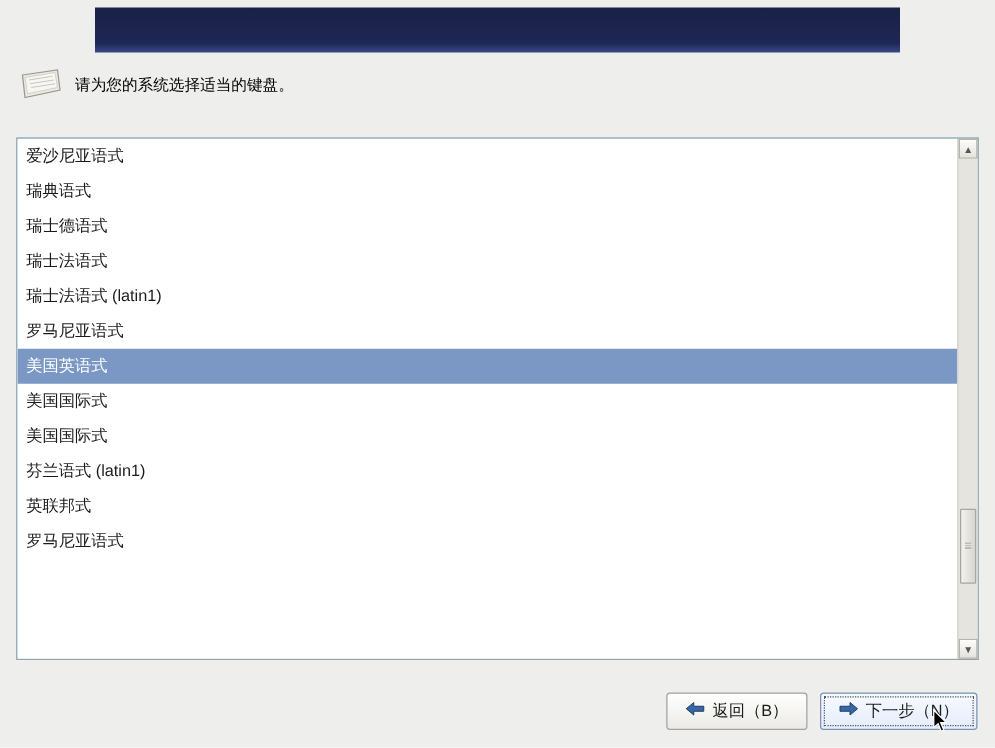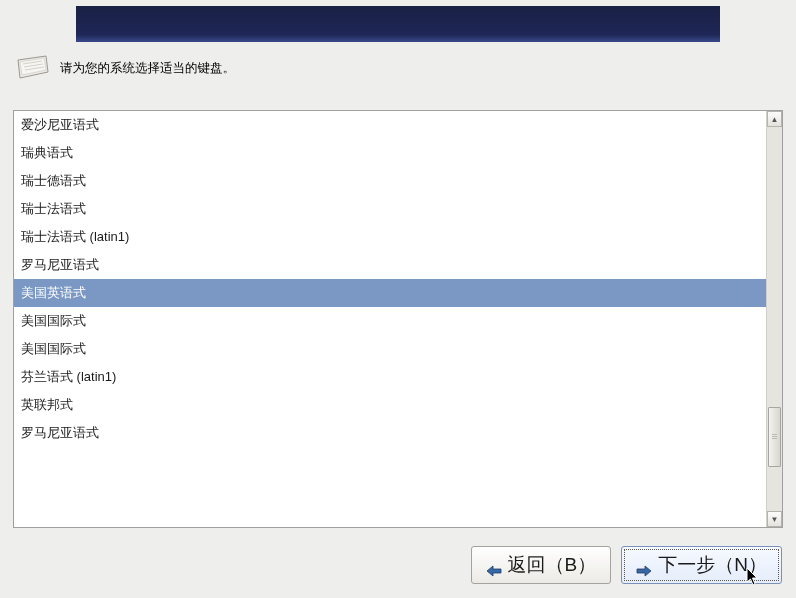--- a/index.html
+++ b/index.html
@@ -108,24 +108,24 @@
     }
     .button-row {
       position: absolute;
       right: 14px;
       bottom: 14px;
       display: flex;
       gap: 10px;
     }
     .btn {
       display: inline-flex;
-      align-items: flex-end;
+      align-items: flex-start;
       gap: 6px;
       padding: 5px 14px;
-      font-size: 19px;
+      font-size: 13px;
       background: linear-gradient(to bottom,#ffffff,#ebeae5);
       border: 1px solid #a4a29c;
       border-radius: 3px;
       cursor: pointer;
       color:#1a1a1a;
     }
     .btn.focused {
       outline: 1px dotted #555;
       outline-offset: -4px;
       background: linear-gradient(to bottom,#f6f9ff,#e5edfb);

